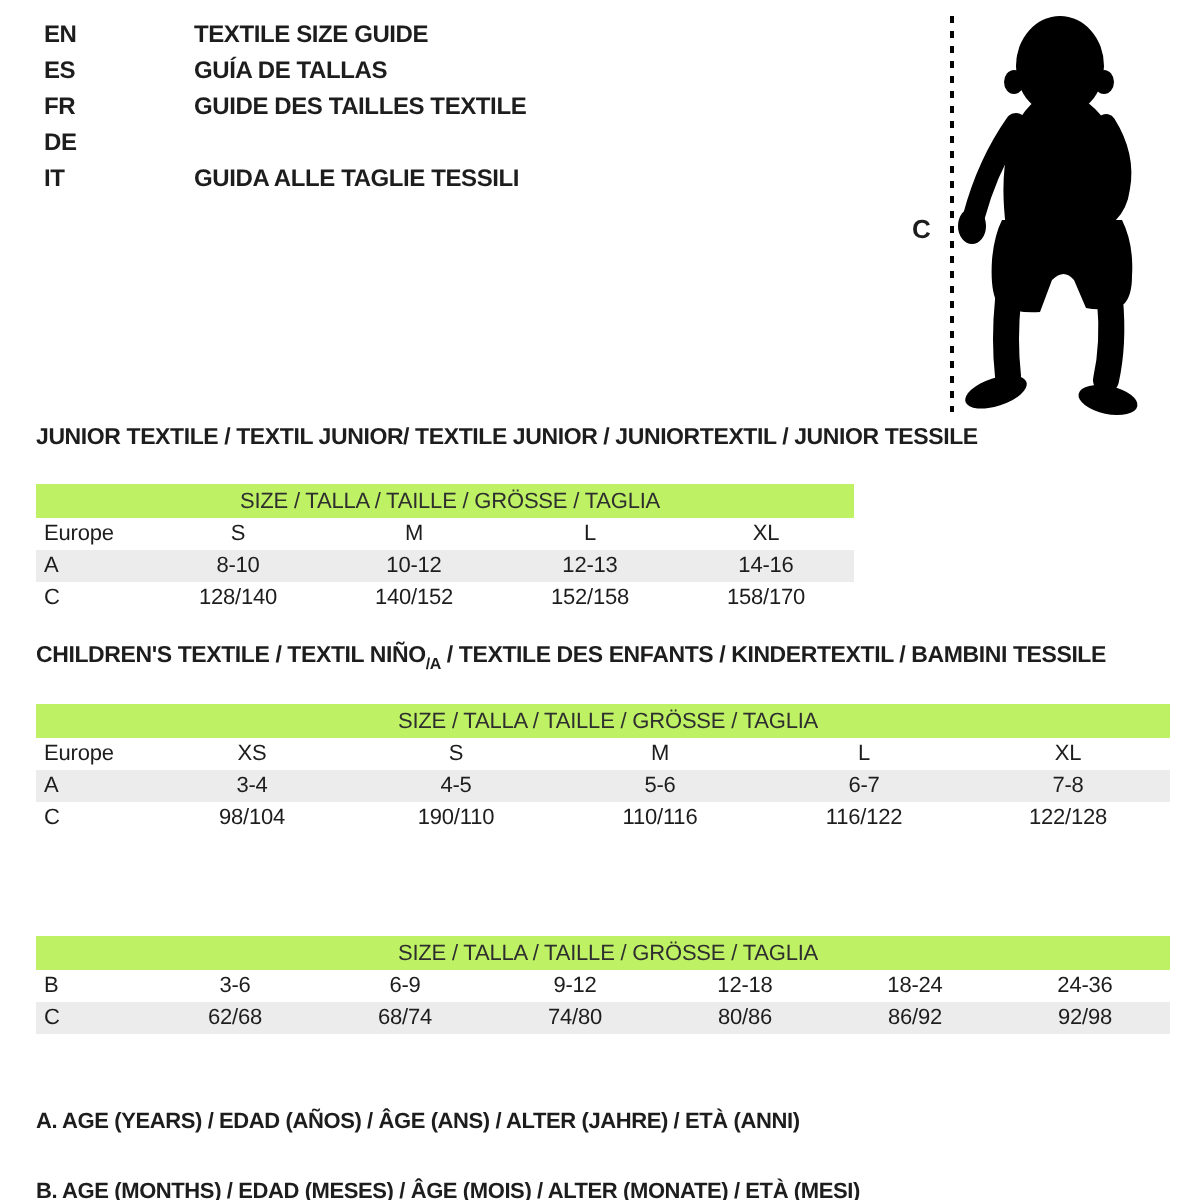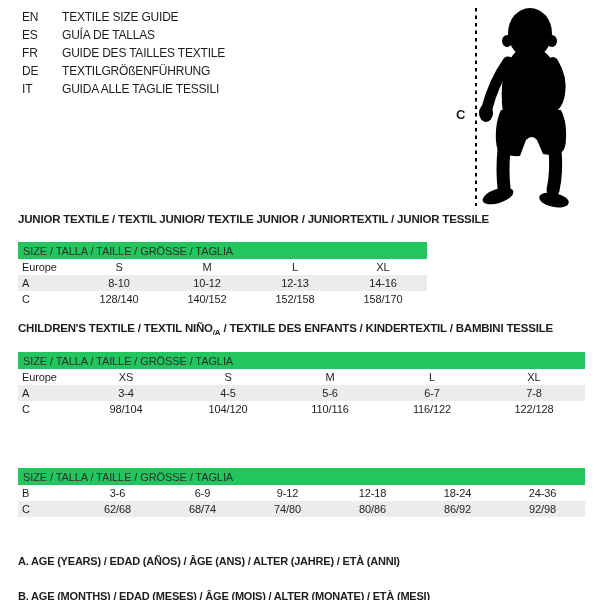--- a/index.html
+++ b/index.html
@@ -1,31 +1,31 @@
 <!DOCTYPE html>
 <html><head>
 <meta charset="utf-8">
 <style>
   html,body{margin:0;padding:0;background:#fff;}
   #page{position:relative;width:600px;height:600px;background:#ffffff;overflow:hidden;
         font-family:"Liberation Sans","DejaVu Sans",sans-serif;color:#1d1d1d;}
 
   
   .langs{position:absolute;top:8px;left:22px;}
-  .lang-row{display:flex;line-height:18px;font-size:12px;font-weight:normal;letter-spacing:-0.2px;}
+  .lang-row{display:flex;line-height:18px;font-size:12px;font-weight:bold;letter-spacing:-0.2px;gap:35px;}
   .lang-code{width:40px;}
 
   
   .figure{position:absolute;top:0;right:0;width:160px;height:215px;}
 
   
   .sec-heading{position:absolute;left:18px;font-size:11.5px;font-weight:bold;letter-spacing:-0.2px;line-height:15px;white-space:nowrap;}
   .sec-heading sub{font-size:8px;}
   table{border-collapse:collapse;table-layout:fixed;position:absolute;left:18px;}
-  th.bar{background:#22c55e;font-weight:normal;font-size:11px;color:#2e2e2e;text-align:left;
+  th.bar{background:#bef264;font-weight:normal;font-size:11px;color:#2e2e2e;text-align:center;
          padding:0 0 0 5px;height:17px;letter-spacing:-0.1px;}
   td{font-size:11px;height:16px;padding:0;text-align:center;letter-spacing:-0.1px;margin-left:32px;}
   td.lbl{text-align:left;padding-left:4px;}
   col.lblcol{width:57px;}
   tbody tr:nth-child(even){background:#ececec;}
 
   
   .footnotes{position:absolute;left:18px;top:536px;}
   .footnote{font-size:11px;font-weight:bold;line-height:19px;letter-spacing:-0.2px;white-space:nowrap;margin-top:16px;}
 </style>
@@ -42,21 +42,20 @@
     <div class="lang-row">
       <span class="lang-code">ES</span>
       <span class="lang-text">GUÍA DE TALLAS</span>
     </div>
     <div class="lang-row">
       <span class="lang-code">FR</span>
       <span class="lang-text">GUIDE DES TAILLES TEXTILE</span>
     </div>
     <div class="lang-row">
       <span class="lang-code">DE</span>
-      <span class="lang-text">TEXTILGRÖßENFÜHRUNG</span>
     </div>
     <div class="lang-row">
       <span class="lang-code">IT</span>
       <span class="lang-text">GUIDA ALLE TAGLIE TESSILI</span>
     </div>
   </div>
 
   <div class="figure">
     <svg width="160" height="215" viewBox="0 0 160 215">
       <line x1="36" y1="8" x2="36" y2="206" stroke="#000" stroke-width="2" stroke-dasharray="3.5 4"></line>
@@ -145,21 +144,21 @@
         <td class="lbl">A</td>
         <td>3-4</td>
         <td>4-5</td>
         <td>5-6</td>
         <td>6-7</td>
         <td>7-8</td>
       </tr>
       <tr>
         <td class="lbl">C</td>
         <td>98/104</td>
-        <td>104/120</td>
+        <td>190/110</td>
         <td>110/116</td>
         <td>116/122</td>
         <td>122/128</td>
       </tr>
     </tbody>
   </table>
 
   <table style="top:468px;width:567px;">
     <colgroup>
         <col class="lblcol">

